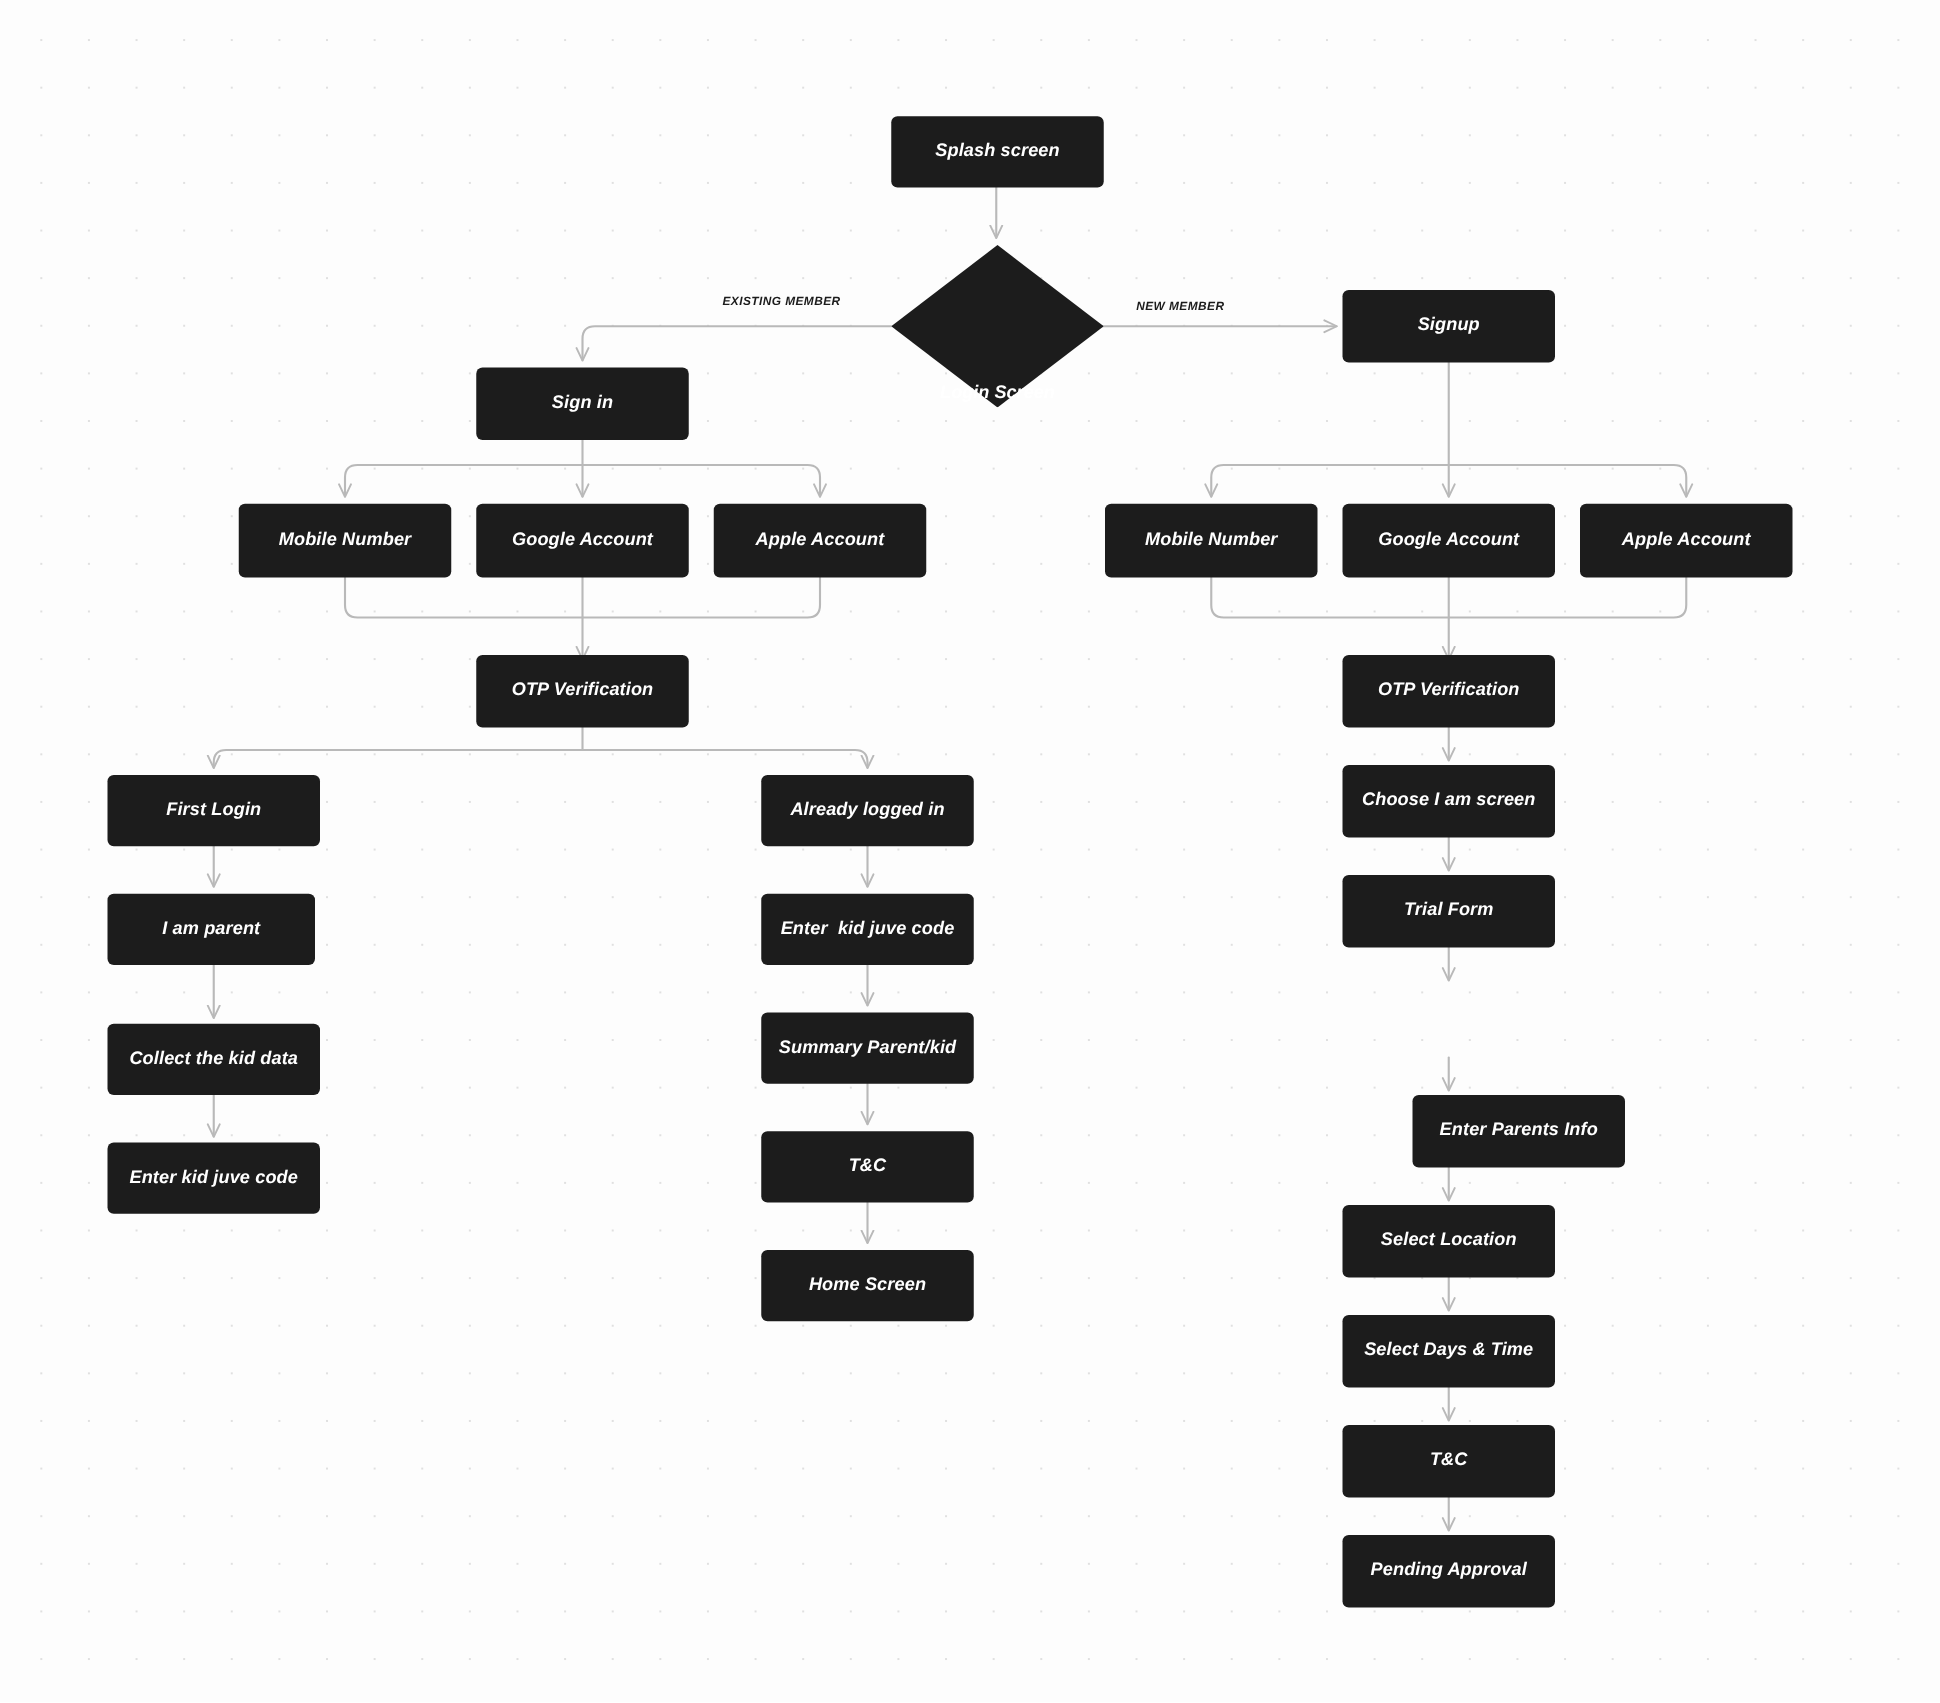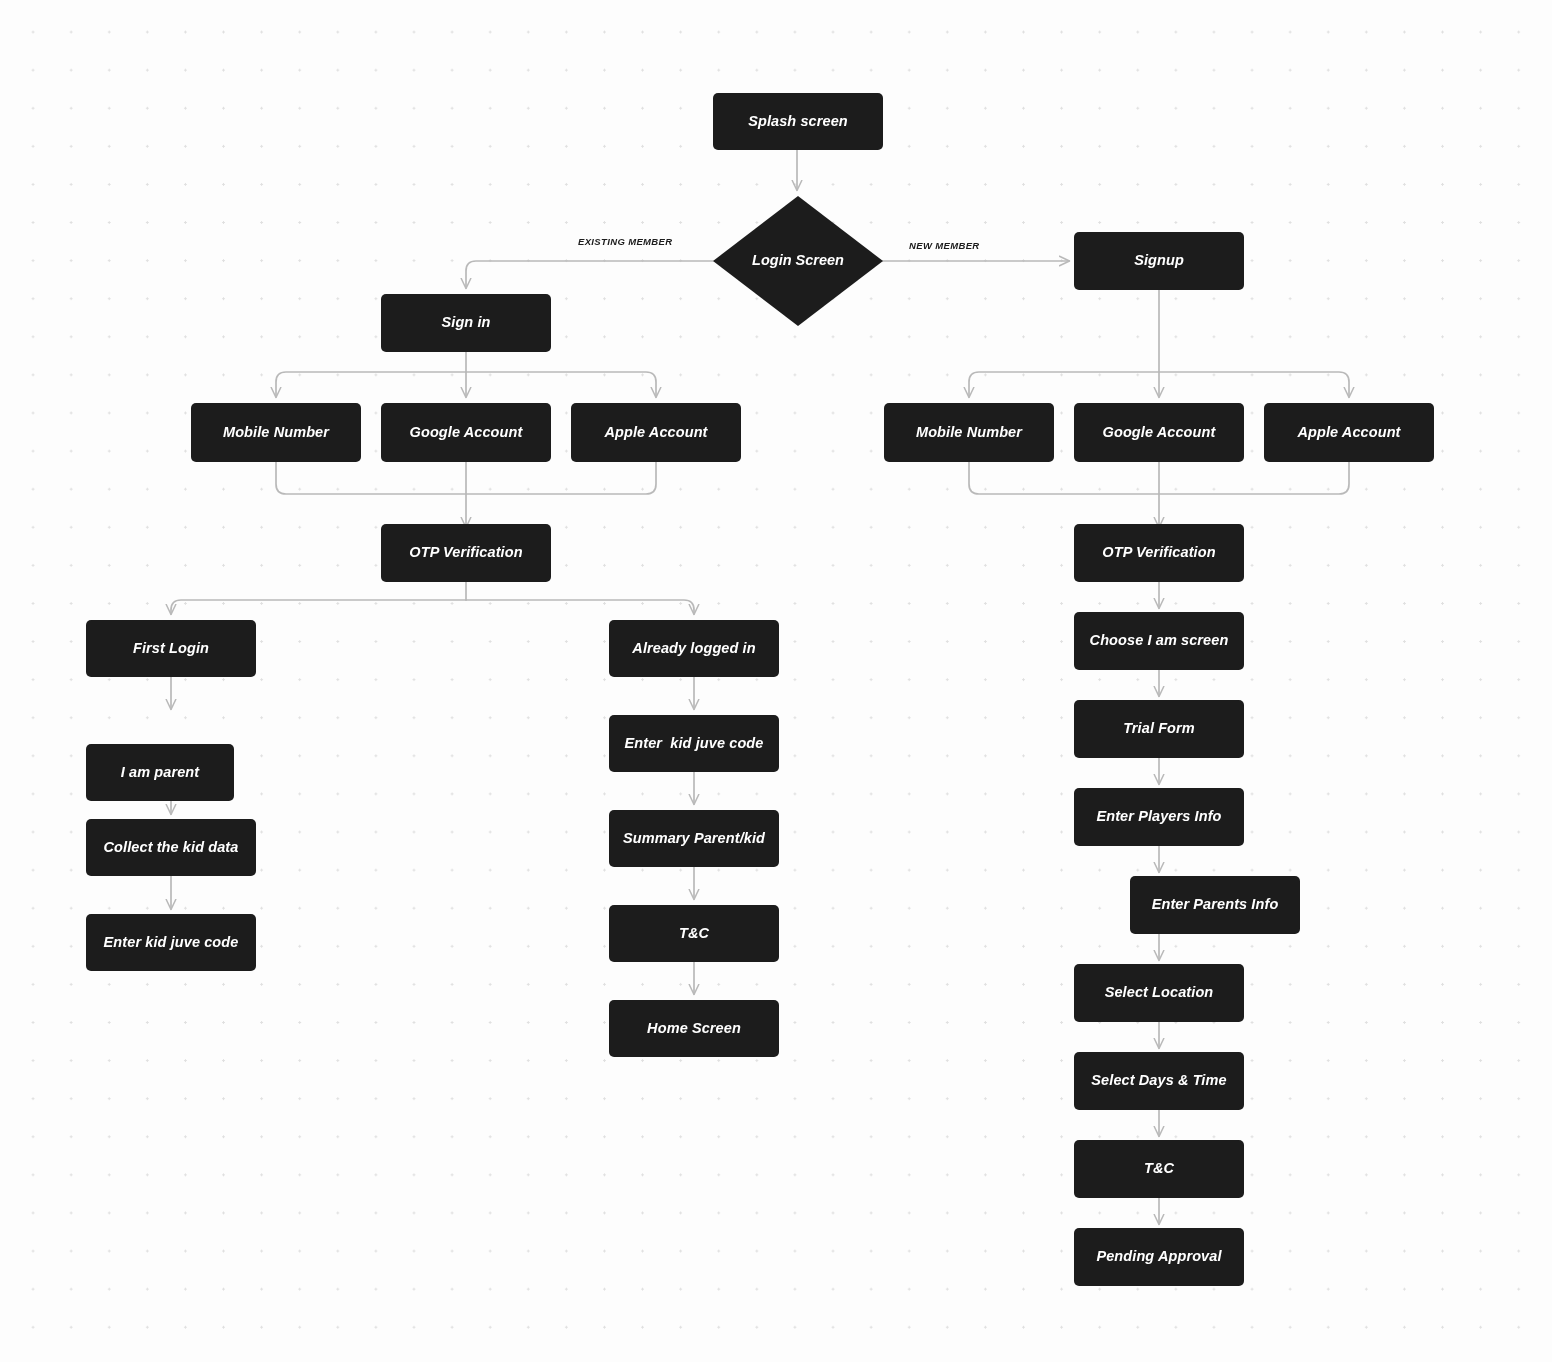--- a/index.html
+++ b/index.html
@@ -133,56 +133,55 @@
       <path d="M 1159 846 L 1159 872" marker-end="url(#arw)"></path>
       <path d="M 1159 934 L 1159 960" marker-end="url(#arw)"></path>
       <path d="M 1159 1022 L 1159 1048" marker-end="url(#arw)"></path>
       <path d="M 1159 1110 L 1159 1136" marker-end="url(#arw)"></path>
       <path d="M 1159 1198 L 1159 1224" marker-end="url(#arw)"></path>
     </g>
   </svg>
 
   <div class="node" style="left:713px; top:93px; width:170px; height:57px;">Splash screen</div>
 
-  <div class="diamond" style="left:713px; top:196px; width:170px; height:130px;">
+  <div class="diamond" style="left:713px; top:196px; width:170px; height:130px;align-items:flex-end;">
     <span class="dshape"></span>
     <span class="dlabel">Login
 Screen</span>
   </div>
 
   <div class="edge-label" style="left:578px; top:236px;">EXISTING MEMBER</div>
   <div class="edge-label" style="left:909px; top:240px;">NEW MEMBER</div>
 
   <div class="node" style="left:381px; top:294px; width:170px; height:58px;">Sign in</div>
   <div class="node" style="left:1074px; top:232px; width:170px; height:58px;">Signup</div>
 
   <div class="node" style="left:191px; top:403px; width:170px; height:59px;">Mobile Number</div>
   <div class="node" style="left:381px; top:403px; width:170px; height:59px;">Google Account</div>
   <div class="node" style="left:571px; top:403px; width:170px; height:59px;">Apple Account</div>
 
   <div class="node" style="left:381px; top:524px; width:170px; height:58px;">OTP Verification</div>
 
   <div class="node" style="left:86px; top:620px; width:170px; height:57px;">First Login</div>
-  <div class="node" style="left:86px; top:744px; width:148px; height:57px;">I am parent</div>
+  <div class="node" style="left:86px; top:715px; width:166px; height:57px;">I am parent</div>
   <div class="node" style="left:86px; top:819px; width:170px; height:57px;">Collect the kid data</div>
   <div class="node" style="left:86px; top:914px; width:170px; height:57px;">Enter kid juve code</div>
 
   <div class="node" style="left:609px; top:620px; width:170px; height:57px;text-align:right;">Already logged in</div>
   <div class="node" style="left:609px; top:715px; width:170px; height:57px;">Enter  kid juve code</div>
   <div class="node" style="left:609px; top:810px; width:170px; height:57px;">Summary Parent/kid</div>
   <div class="node" style="left:609px; top:905px; width:170px; height:57px;">T&amp;C</div>
   <div class="node" style="left:609px; top:1000px; width:170px; height:57px;">Home Screen</div>
 
   <div class="node" style="left:884px; top:403px; width:170px; height:59px;">Mobile Number</div>
   <div class="node" style="left:1074px; top:403px; width:170px; height:59px;">Google Account</div>
   <div class="node" style="left:1264px; top:403px; width:170px; height:59px;">Apple Account</div>
 
   <div class="node" style="left:1074px; top:524px; width:170px; height:58px;">OTP Verification</div>
   <div class="node" style="left:1074px; top:612px; width:170px; height:58px;">Choose I am screen</div>
   <div class="node" style="left:1074px; top:700px; width:170px; height:58px;">Trial Form</div>
-  <div class="node" style="left:1074px; top:788px; width:170px; height:58px;">Enter Players Info</div>
   <div class="node" style="left:1130px; top:876px; width:170px; height:58px;">Enter Parents Info</div>
   <div class="node" style="left:1074px; top:1052px; width:170px; height:58px;">Select Days &amp; Time</div>
   <div class="node" style="left:1074px; top:964px; width:170px; height:58px;">Select Location</div>
   <div class="node" style="left:1074px; top:1140px; width:170px; height:58px;">T&amp;C</div>
   <div class="node" style="left:1074px; top:1228px; width:170px; height:58px;">Pending Approval</div>
 
 </div>
 
 </body></html>

